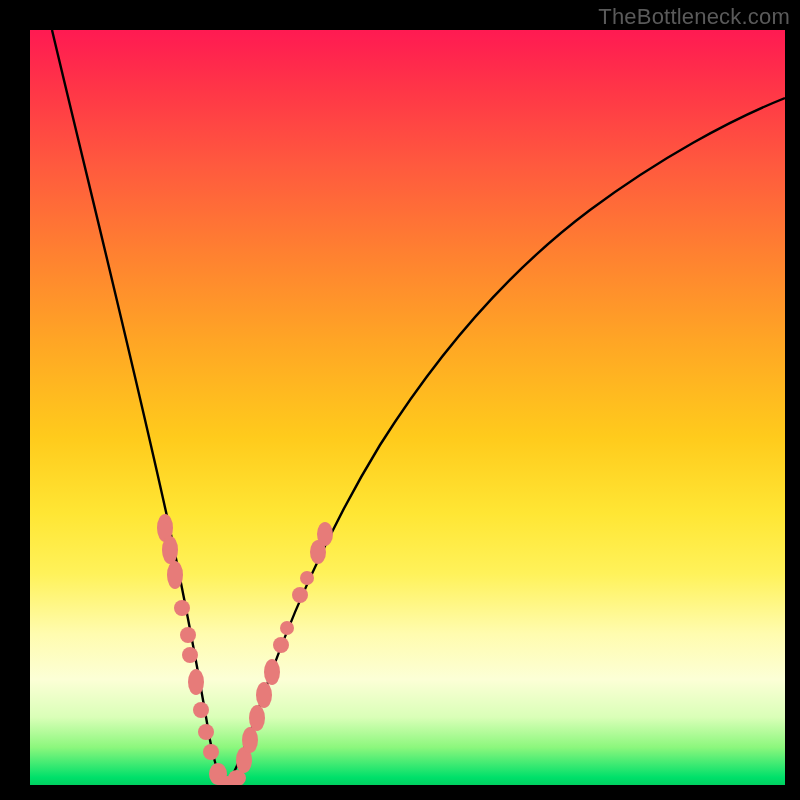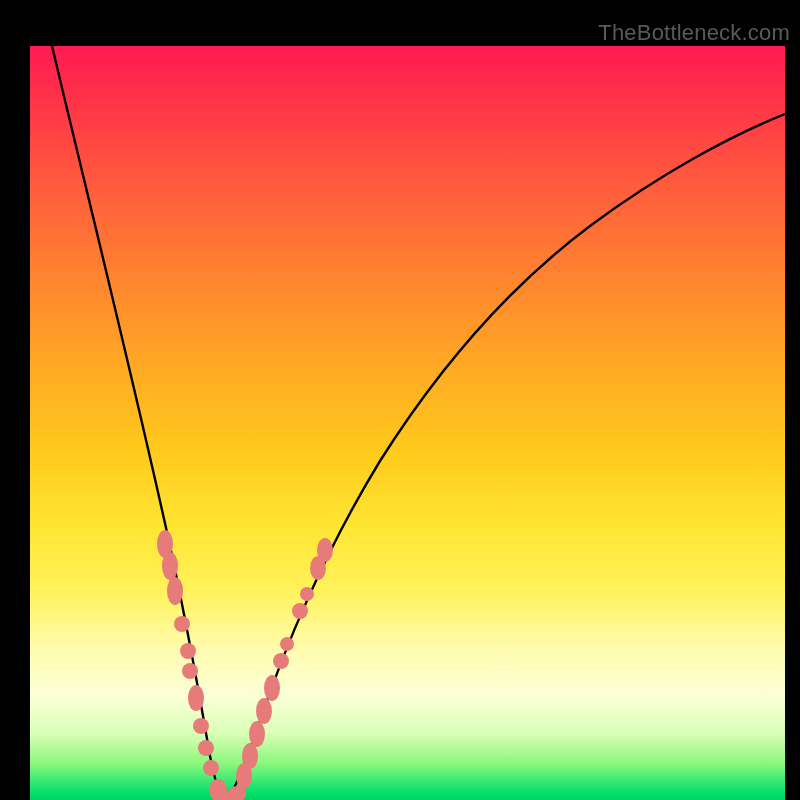--- a/index.html
+++ b/index.html
@@ -6,21 +6,21 @@
     margin: 0;
     padding: 0;
     width: 800px;
     height: 800px;
     overflow: hidden;
     background: #000;
     font-family: Arial, Helvetica, sans-serif;
   }
   .frame {
     position: absolute;
-    left: 0; top: 16px;
+    left: 0; top: 0;
     width: 800px; height: 764px;
     background: #000;
   }
   .plot {
     position: absolute;
     left: 30px;
     top: 30px;
     width: 755px;
     height: 755px;
     

